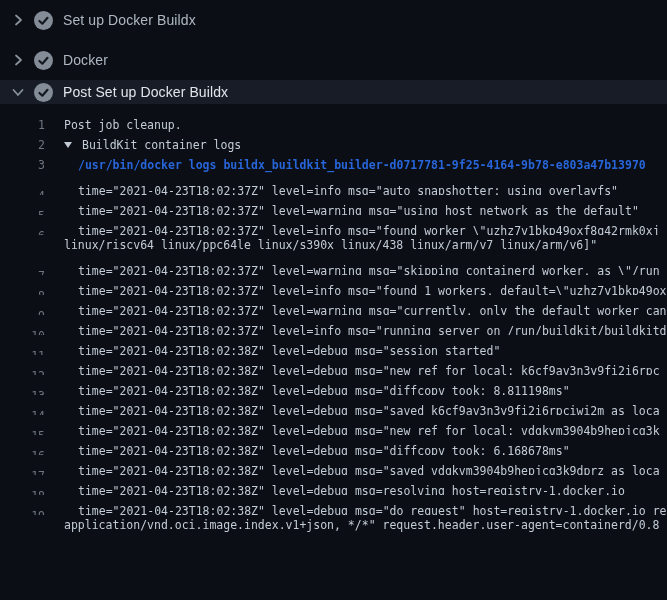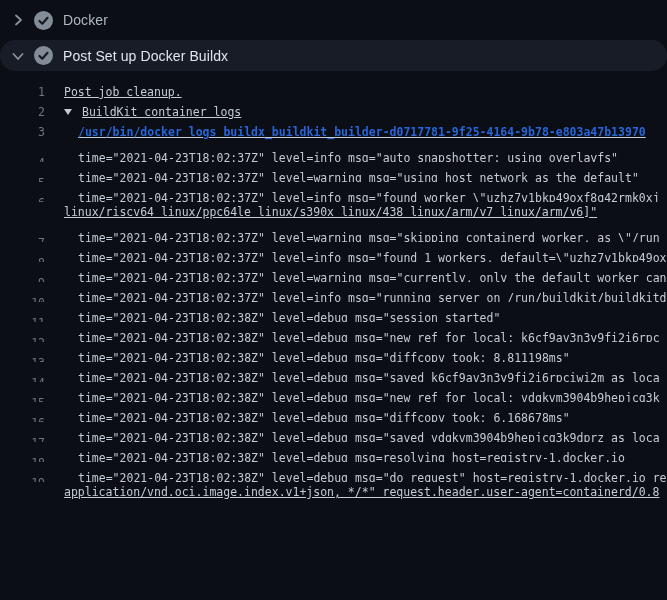--- a/index.html
+++ b/index.html
@@ -22,21 +22,21 @@
   .app { width: 667px; height: 600px; overflow: hidden; }
 
   
   .step-row {
     height: 40px;
     display: flex;
     align-items: center;
     padding-left: 10px;
     cursor: pointer;
   }
-  .step-row.expanded { background: var(--selrow); height: 31px; border-radius: 15px; }
+  .step-row.expanded { background: var(--selrow); height: 24px; }
   .chev {
     width: 16px; height: 16px;
     display: inline-flex; align-items: center; justify-content: center;
     color: var(--icon-gray);
     flex: none;
   }
   .step-row.expanded .chev svg { transform: rotate(90deg); }
   .check {
     width: 19px; height: 19px;
     display: inline-flex; align-items: center; justify-content: center;
@@ -67,40 +67,53 @@
     text-align: right;
     color: var(--ln);
     cursor: pointer;
   }
   .lc {
     flex: none;
     white-space: pre;
     padding-left: 19px;
     display: flex;
     align-items: center;
-    text-decoration: underline;
   }
   .log-row.indent .lc { padding-left: 33px; }
   .log-row.command .lt { color: var(--blue); font-weight: bold; }
   .log-row.group { cursor: pointer; }
   .tri {
     width: 0; height: 0;
     border-left: 4.5px solid transparent;
     border-right: 4.5px solid transparent;
     border-top: 6px solid var(--logtext);
     display: inline-block;
     margin-right: 10px;
     flex: none;
   }
 </style>
 </head>
 <body>
 
 <div class="app">
   <div id="steps">
+  <div class="step-row">
+    <span class="chev">
+      <svg viewBox="0 0 16 16" width="16" height="16" aria-hidden="true">
+        <path d="M6 3.5 L11 8 L6 12.5" fill="none" stroke="currentColor" stroke-width="1.7" stroke-linecap="round" stroke-linejoin="round"></path>
+      </svg>
+    </span>
+    <span class="check">
+      <svg viewBox="0 0 16 16" width="19" height="19" aria-hidden="true">
+        <circle cx="8" cy="8" r="8" fill="currentColor"></circle>
+        <path d="M4.6 8.4 L7 10.7 L11.4 5.7" fill="none" stroke="#141921" stroke-width="1.8" stroke-linecap="round" stroke-linejoin="round"></path>
+      </svg>
+    </span>
+    <span class="step-label">Set up Docker Buildx</span>
+  </div>
 
   <div class="step-row">
     <span class="chev">
       <svg viewBox="0 0 16 16" width="16" height="16" aria-hidden="true">
         <path d="M6 3.5 L11 8 L6 12.5" fill="none" stroke="currentColor" stroke-width="1.7" stroke-linecap="round" stroke-linejoin="round"></path>
       </svg>
     </span>
     <span class="check">
       <svg viewBox="0 0 16 16" width="19" height="19" aria-hidden="true">
         <circle cx="8" cy="8" r="8" fill="currentColor"></circle>

